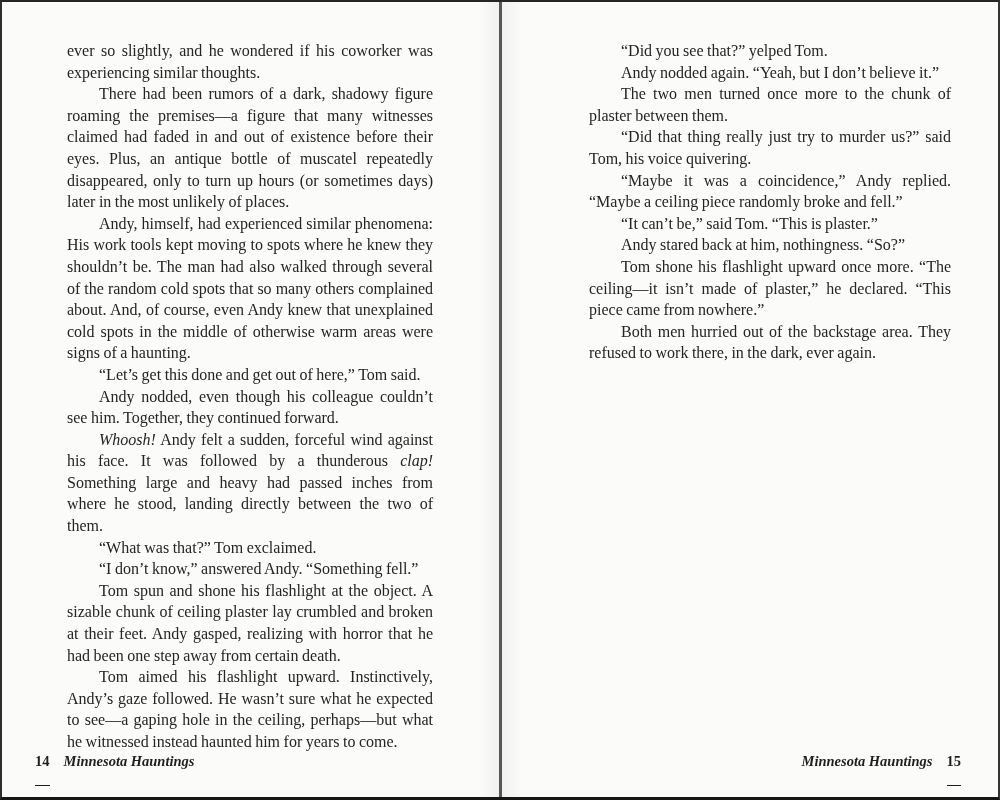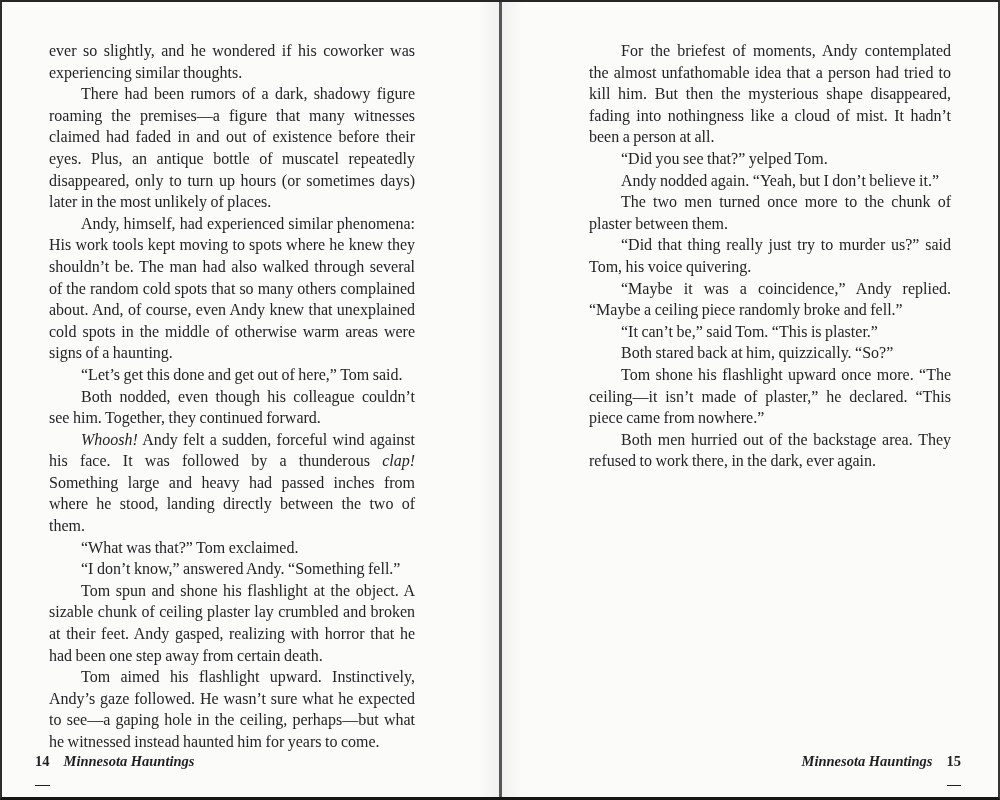--- a/index.html
+++ b/index.html
@@ -37,21 +37,21 @@
 
   .text-block {
     position: absolute;
     top: 38px;
     text-align: justify;
     color: #242424;
     font-size: 16px;
     line-height: 21.6px;
     word-spacing: -0.5px;
   }
-  .text-block.left  { left: 47px;  width: 366px; }
+  .text-block.left  { left: 65px;  width: 366px; }
   .text-block.right { left: 587px; width: 362px; }
 
   p.para { margin: 0; padding: 0; }
   p.para.indent { text-indent: 32px; }
   .ital { font-style: italic; }
 
   .footer {
     position: absolute;
     top: 751px;
     color: #1f1f1f;
@@ -84,42 +84,41 @@
   <div class="gutter-shade-left"></div>
   <div class="gutter-shade-right"></div>
   <div class="gutter-line"></div>
 
   <section>
     <div class="text-block left">
         <p class="para"><span>ever so slightly, and he wondered if his coworker was experiencing similar thoughts.</span></p>
         <p class="para indent"><span>There had been rumors of a dark, shadowy figure roaming the premises—a figure that many witnesses claimed had faded in and out of existence before their eyes. Plus, an antique bottle of muscatel repeatedly disappeared, only to turn up hours (or sometimes days) later in the most unlikely of places.</span></p>
         <p class="para indent"><span>Andy, himself, had experienced similar phenomena: His work tools kept moving to spots where he knew they shouldn’t be. The man had also walked through several of the random cold spots that so many others complained about. And, of course, even Andy knew that unexplained cold spots in the middle of otherwise warm areas were signs of a haunting.</span></p>
         <p class="para indent"><span>“Let’s get this done and get out of here,” Tom said.</span></p>
-        <p class="para indent"><span>Both nodded, even though his colleague couldn’t see him. Together, they continued forward.</span></p>
+        <p class="para indent"><span>Andy nodded, even though his colleague couldn’t see him. Together, they continued forward.</span></p>
         <p class="para indent"><span class="ital">Whoosh!</span><span> Andy felt a sudden, forceful wind against his face. It was followed by a thunderous </span><span class="ital">clap!</span><span> Something large and heavy had passed inches from where he stood, landing directly between the two of them.</span></p>
         <p class="para indent"><span>“What was that?” Tom exclaimed.</span></p>
         <p class="para indent"><span>“I don’t know,” answered Andy. “Something fell.”</span></p>
         <p class="para indent"><span>Tom spun and shone his flashlight at the object. A sizable chunk of ceiling plaster lay crumbled and broken at their feet. Andy gasped, realizing with horror that he had been one step away from certain death.</span></p>
         <p class="para indent"><span>Tom aimed his flashlight upward. Instinctively, Andy’s gaze followed. He wasn’t sure what he expected to see—a gaping hole in the ceiling, perhaps—but what he witnessed instead haunted him for years to come.</span></p>
       </div>
     <footer class="footer footer-left">
       <span class="pagenum">14</span><span class="runtitle">Minnesota Hauntings</span>
     </footer>
   </section>
 
   <section>
     <div class="text-block right">
-        <p class="para indent"><span>For the briefest of moments, Andy contemplated the almost unfathomable idea that a person had tried to kill him. But then the mysterious shape disappeared, fading into nothingness like a cloud of mist. It hadn’t been a person at all.</span></p>
         <p class="para indent"><span>“Did you see that?” yelped Tom.</span></p>
         <p class="para indent"><span>Andy nodded again. “Yeah, but I don’t believe it.”</span></p>
         <p class="para indent"><span>The two men turned once more to the chunk of plaster between them.</span></p>
         <p class="para indent"><span>“Did that thing really just try to murder us?” said Tom, his voice quivering.</span></p>
         <p class="para indent"><span>“Maybe it was a coincidence,” Andy replied. “Maybe a ceiling piece randomly broke and fell.”</span></p>
         <p class="para indent"><span>“It can’t be,” said Tom. “This is plaster.”</span></p>
-        <p class="para indent"><span>Both stared back at him, quizzically. “So?”</span></p>
+        <p class="para indent"><span>Andy stared back at him, nothingness. “So?”</span></p>
         <p class="para indent"><span>Tom shone his flashlight upward once more. “The ceiling—it isn’t made of plaster,” he declared. “This piece came from nowhere.”</span></p>
         <p class="para indent"><span>Both men hurried out of the backstage area. They refused to work there, in the dark, ever again.</span></p>
       </div>
     <footer class="footer footer-right">
       <span class="runtitle">Minnesota Hauntings</span><span class="pagenum">15</span>
     </footer>
   </section>
 
 </div>
 

